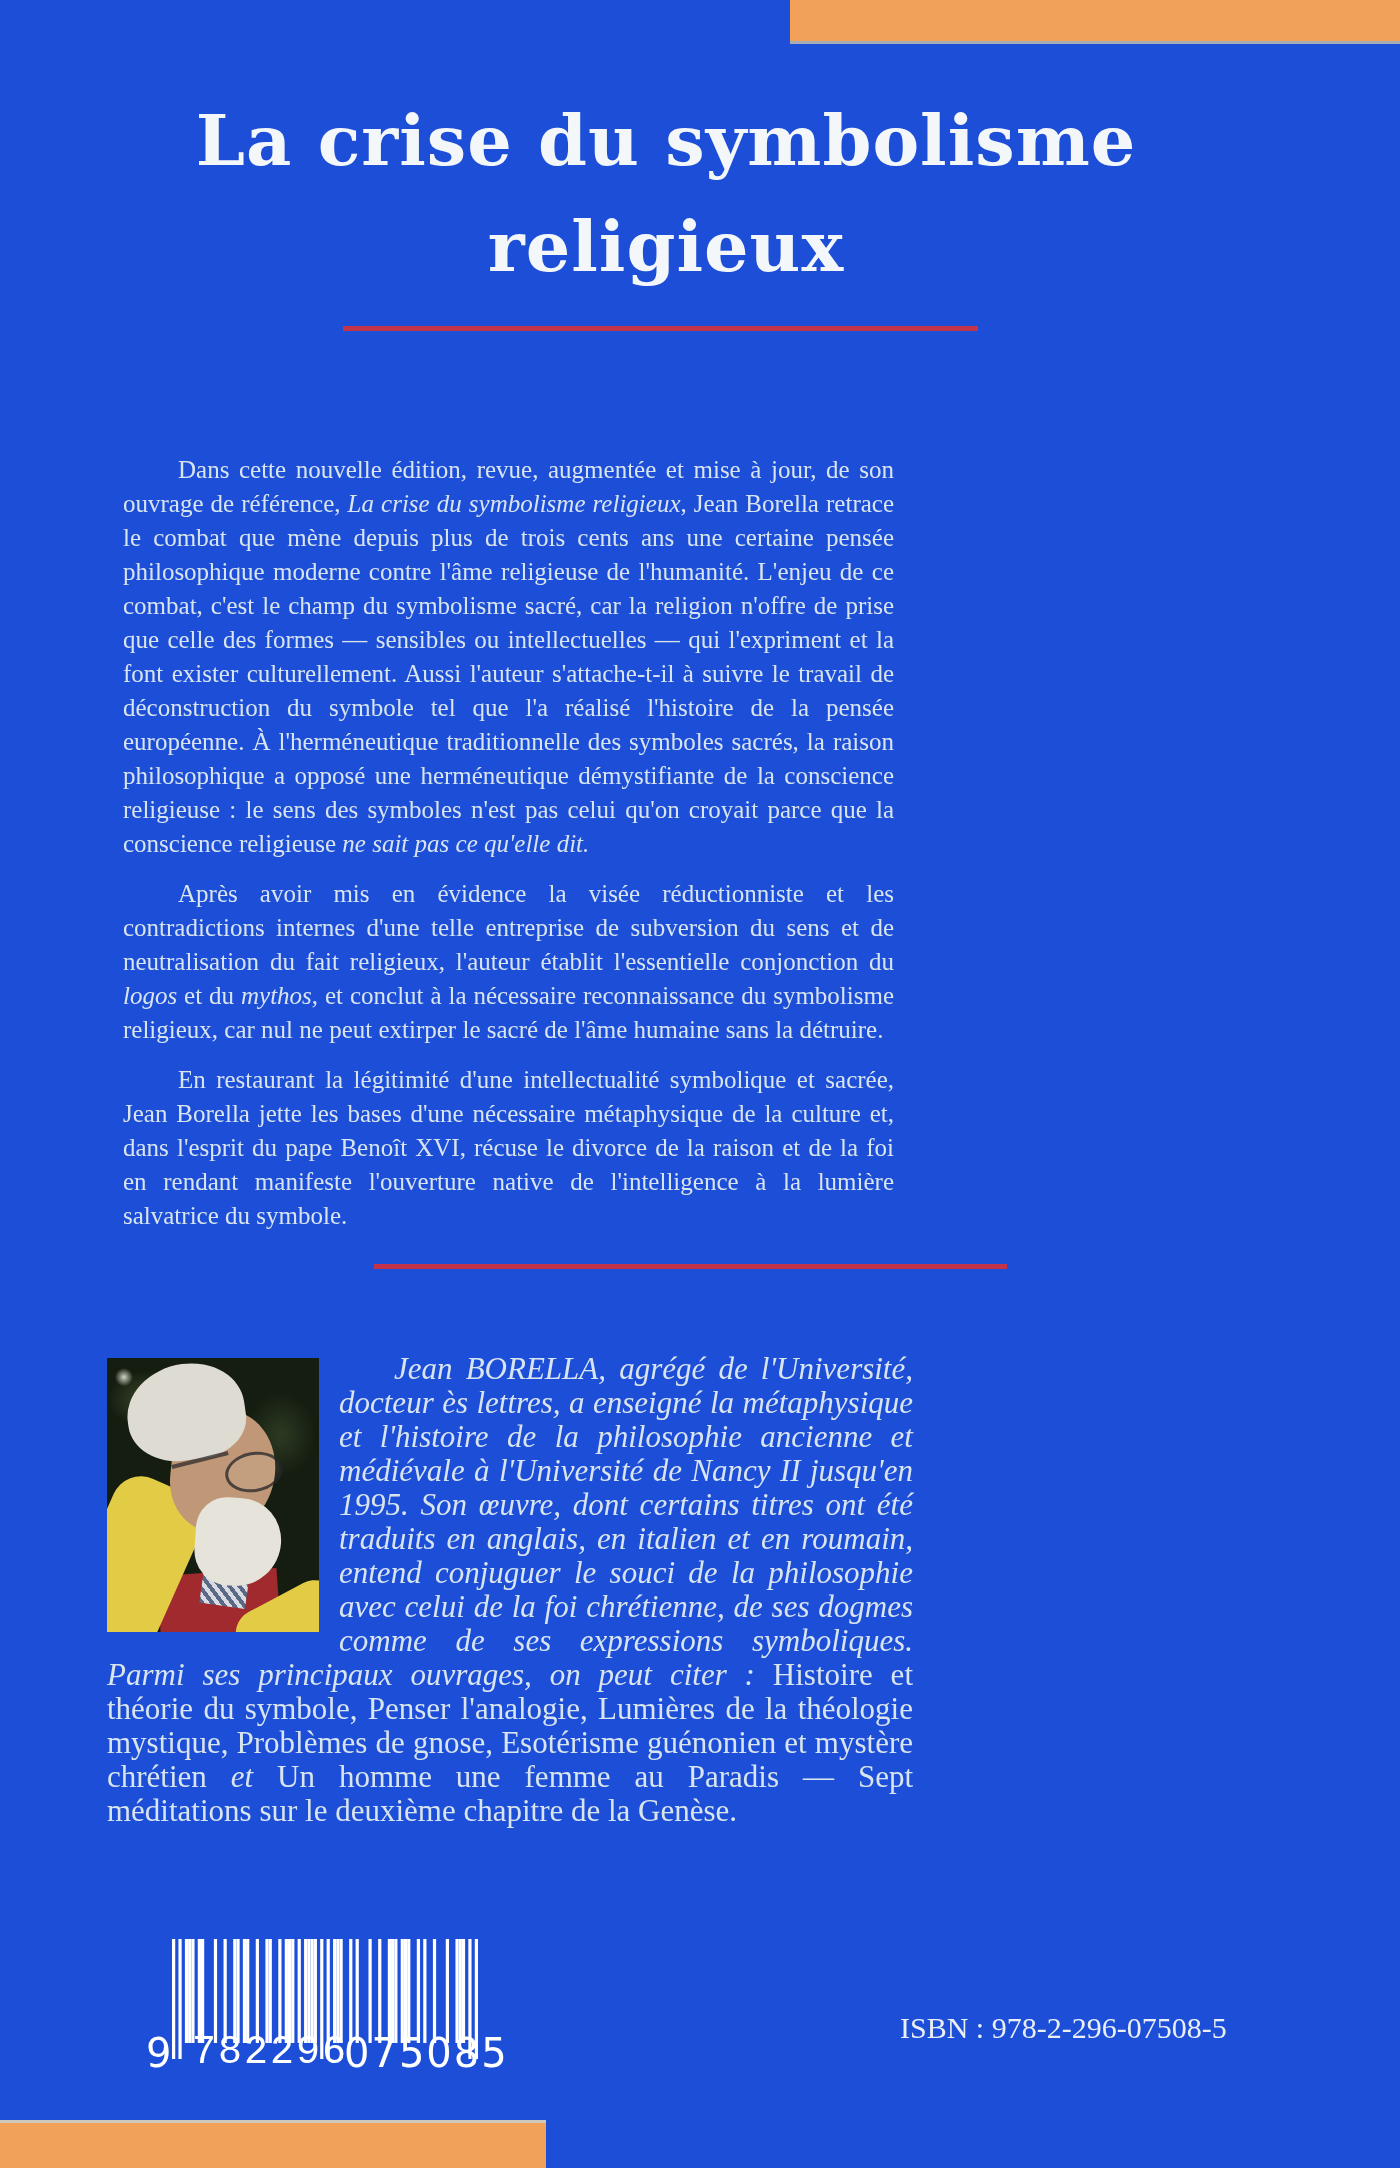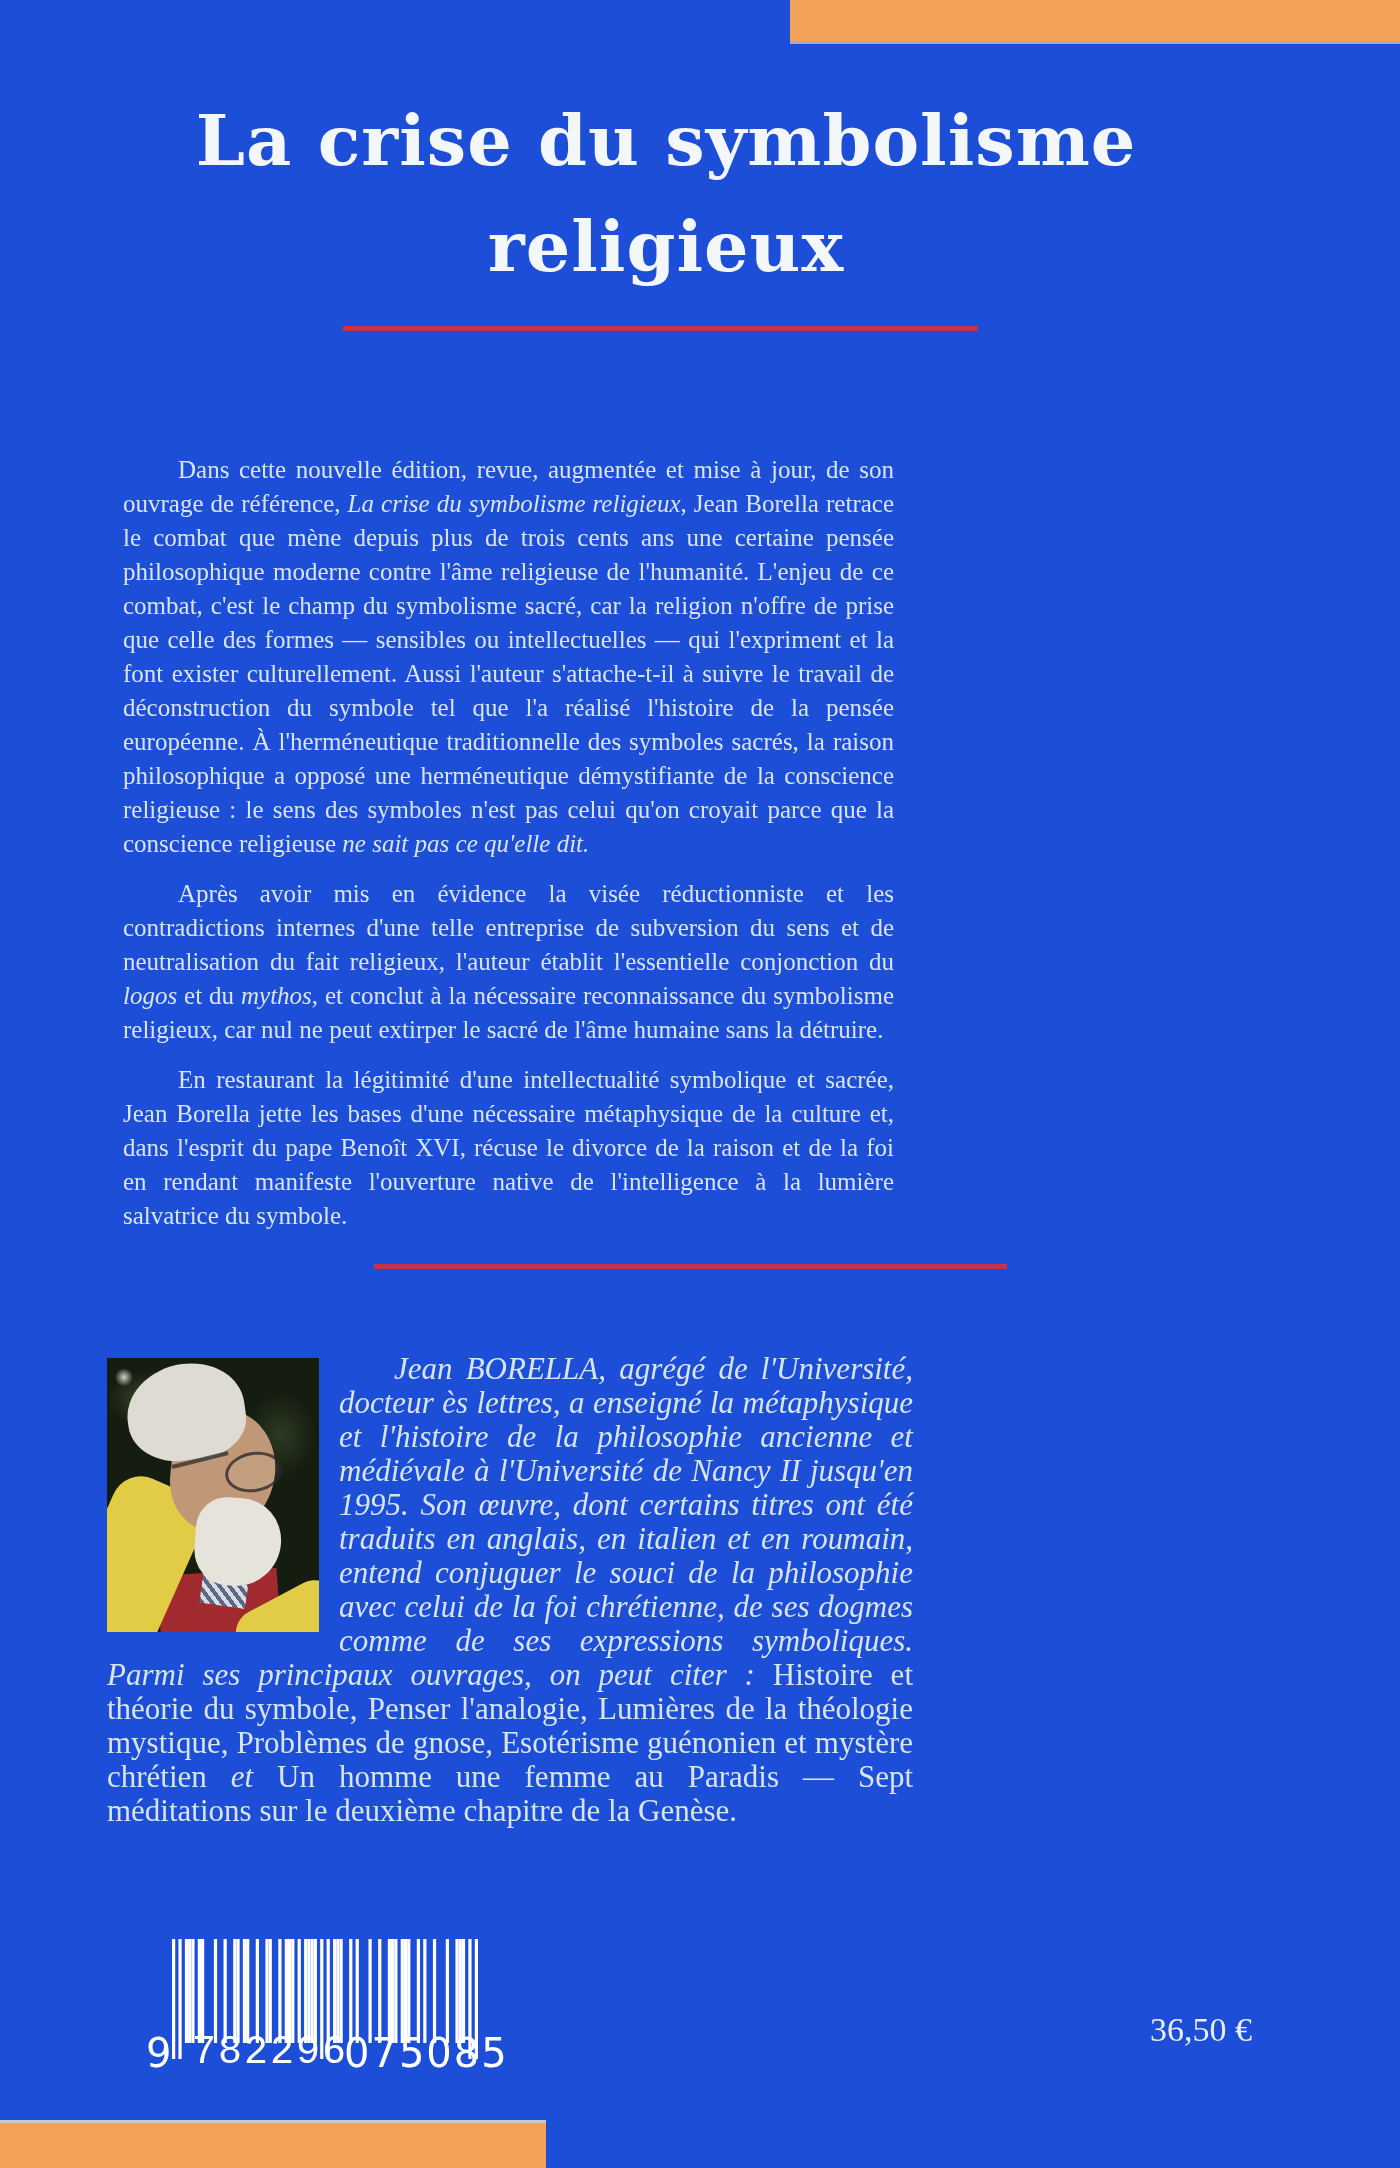--- a/index.html
+++ b/index.html
@@ -164,18 +164,18 @@
       <rect x="286.67" y="0" width="3.22" height="104" fill="#ffffff"></rect>
       <rect x="289.89" y="0" width="3.22" height="104" fill="#ffffff"></rect>
       <rect x="296.34" y="0" width="3.22" height="120" fill="#ffffff"></rect>
       <rect x="302.78" y="0" width="3.22" height="120" fill="#ffffff"></rect>
     </svg>
   <span class="bc-digit bc-d0">9</span>
   <span class="bc-digit bc-d1">782296</span>
   <span class="bc-digit bc-d2">075085</span>
 
   <div class="isbn-block">
-    <div class="price-line">36,50 €</div>
+    <div class="isbn-line">ISBN : 978-2-296-07508-5</div>
   </div>
 
   <div class="band-bottom"></div>
 
 </div>
 
 </body></html>

